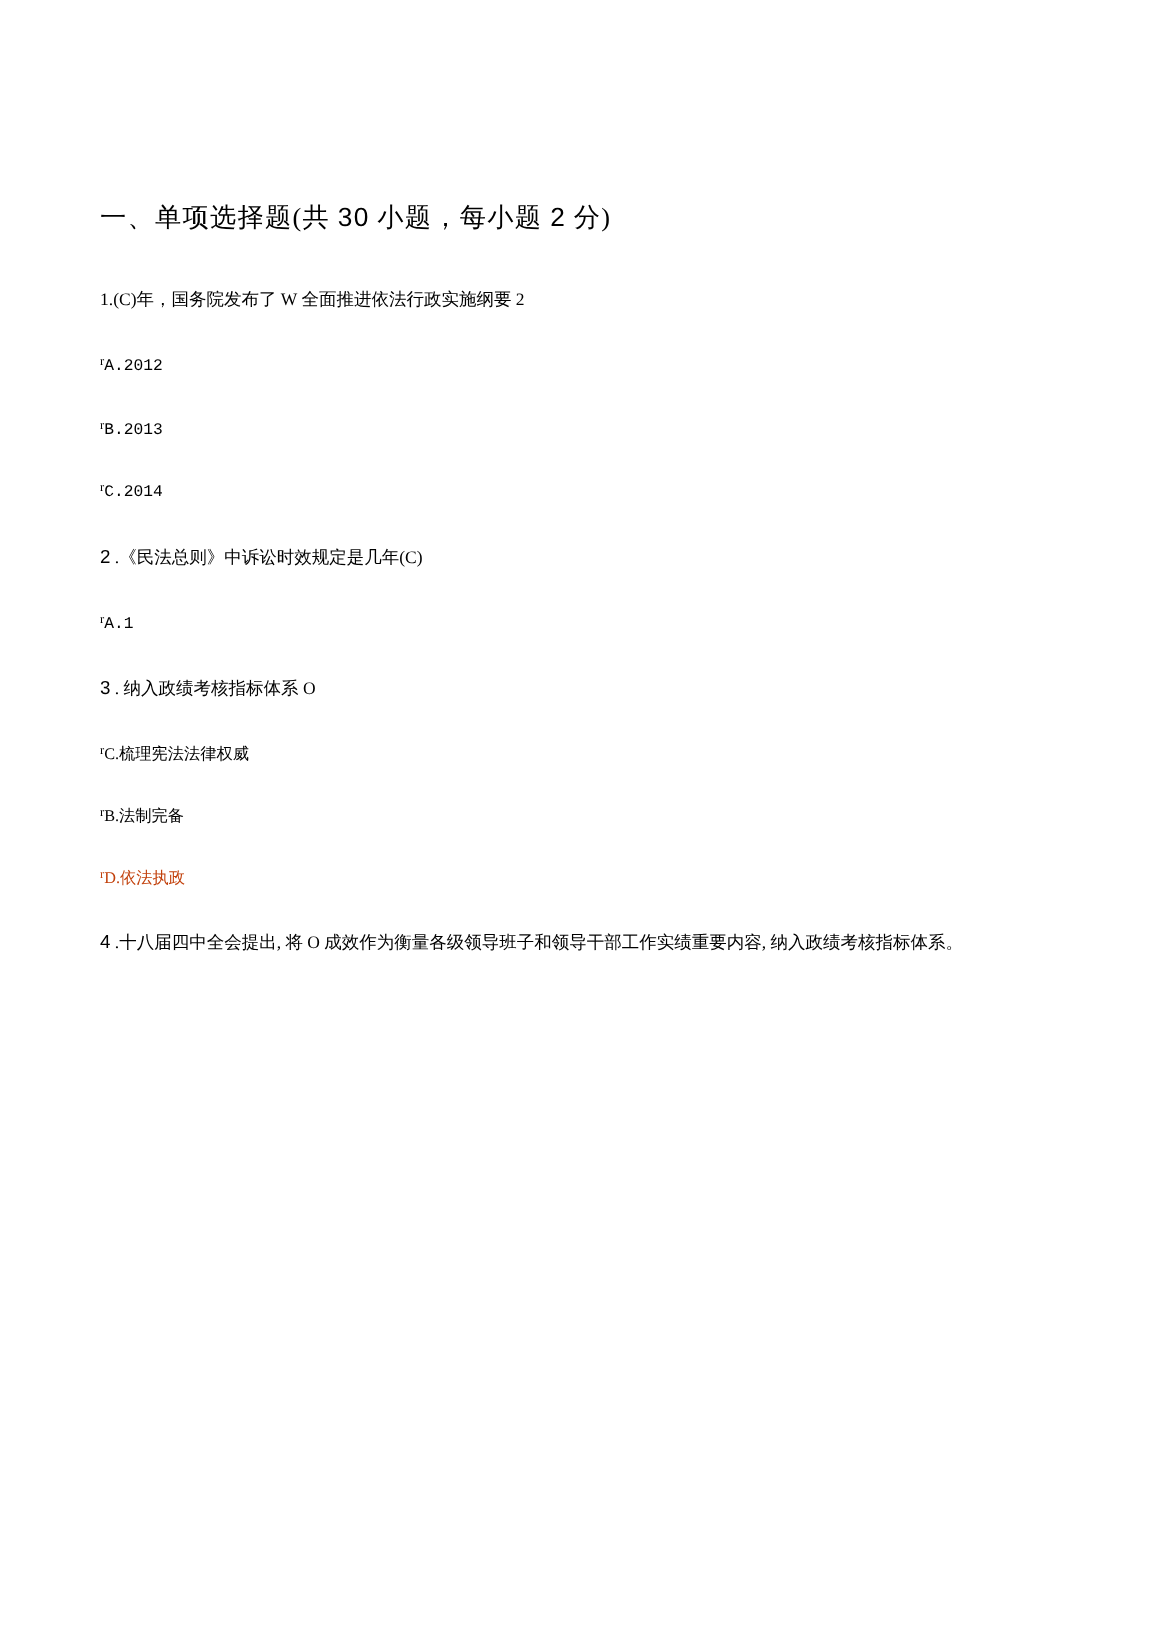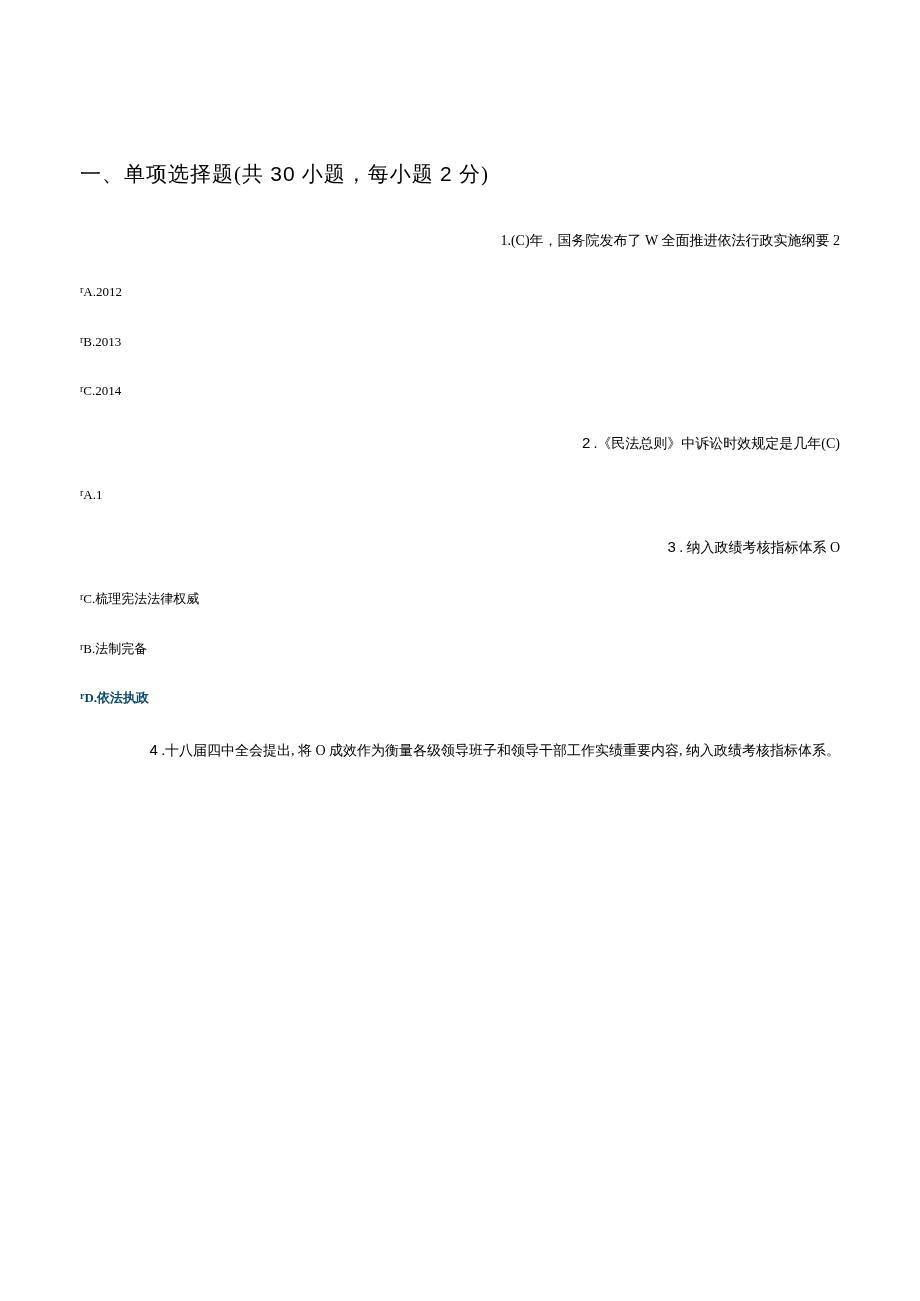--- a/index.html
+++ b/index.html
@@ -21,37 +21,35 @@
     margin-bottom: 42px;
     letter-spacing: 1px;
   }
   .section-title .num {
     font-family: Arial, sans-serif;
   }
   .question {
     font-size: 14px;
     line-height: 1.6;
     margin-bottom: 30px;
-    text-align: right;
   }
   .option {
     font-size: 13px;
     line-height: 1.5;
     margin-bottom: 30px;
   }
   .option .prefix {
     font-size: 10px;
     vertical-align: top;
   }
   .option .label {
-    font-family: Liberation Serif, serif;
+    font-family: Liberation Mono, monospace;
   }
   .highlight {
-    color: #0c4a6e;
-    font-weight: bold;
+    color: #c2410c;
   }
   .q-num {
     font-family: Arial, sans-serif;
     font-size: 15px;
   }
 </style>
 </head>
 <body>
 
 <div class="page">

